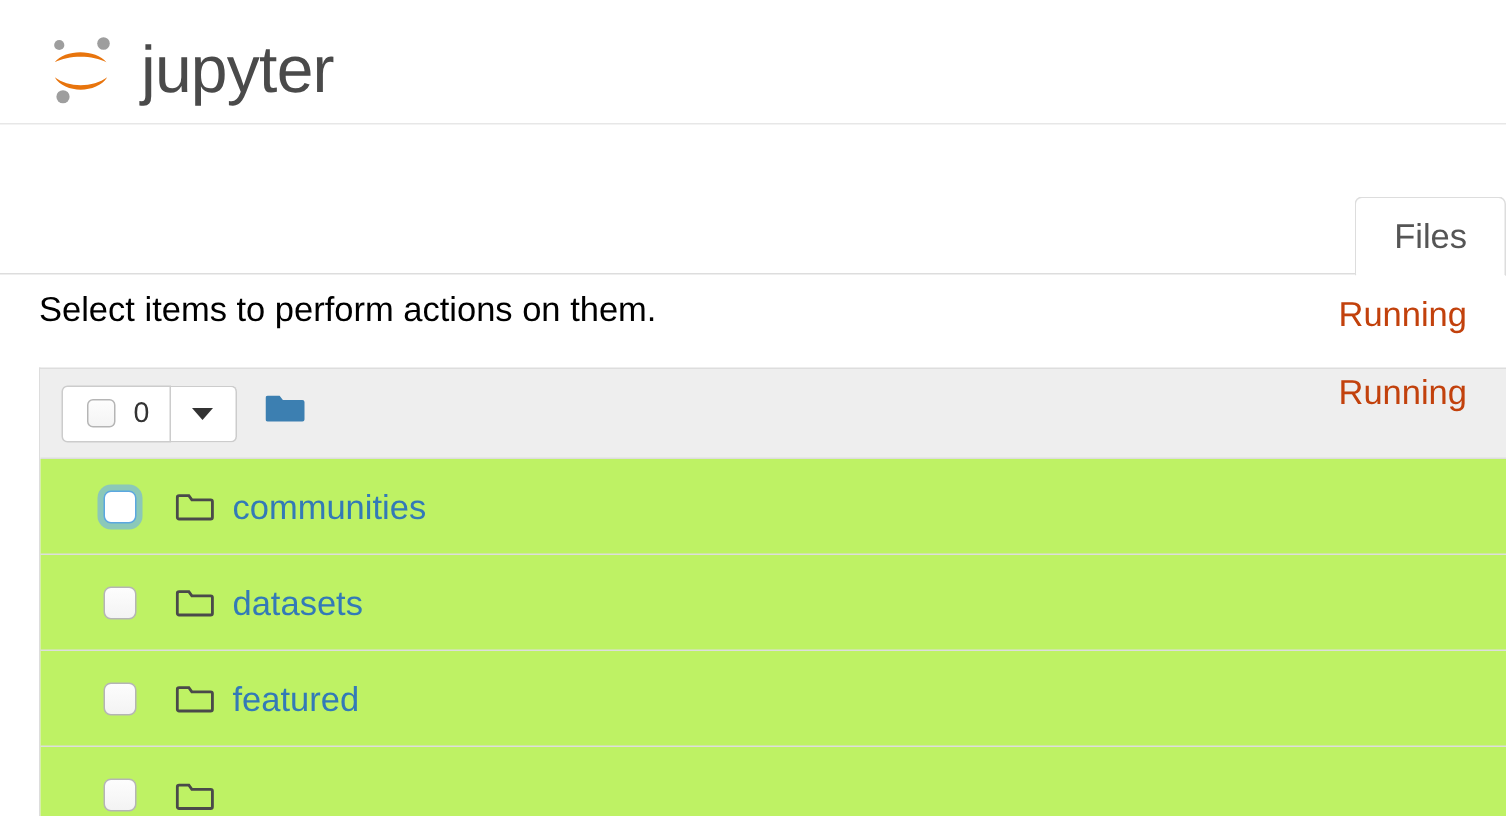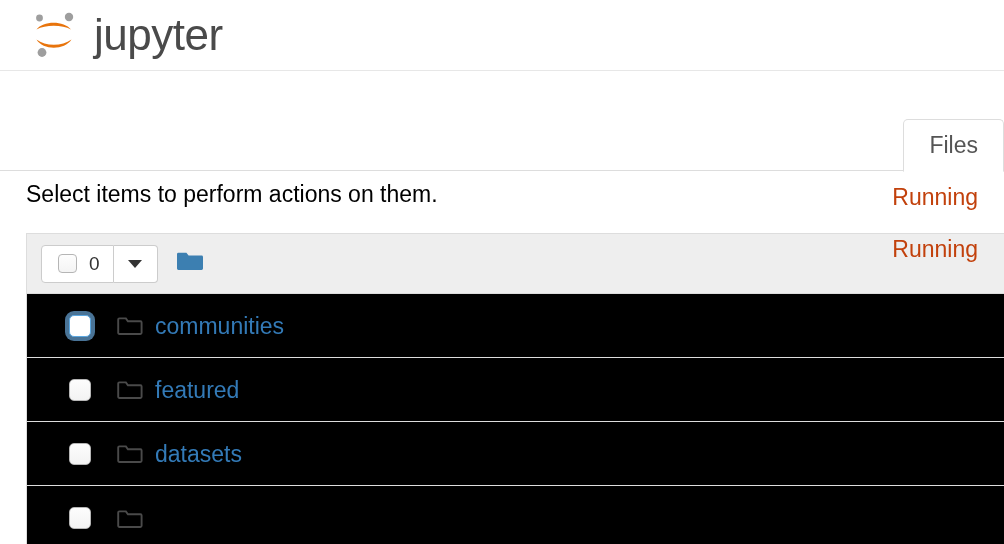--- a/index.html
+++ b/index.html
@@ -13,20 +13,21 @@
     -webkit-font-smoothing: antialiased;
   }
 
   
   .header {
     position: relative;
     height: 71px;
     box-sizing: border-box;
     border-bottom: 1px solid #e7e7e7;
     background: #ffffff;
+    margin-top: 12px;
   }
   .brand {
     position: absolute;
     left: 26px;
     top: 4px;
     display: flex;
     align-items: center;
     height: 62px;
     text-decoration: none;
   }
@@ -162,21 +163,21 @@
     cursor: pointer;
   }
 
   .row {
     height: 64px;
     box-sizing: border-box;
     border-bottom: 1px solid #dddddd;
     display: flex;
     align-items: center;
     padding-left: 42px;
-    background: #000000;
+    background: #bef264;
   }
   .row:last-child { border-bottom: 0; }
   .row-cb {
     width: 22px;
     height: 22px;
     border: 1px solid #b5b5b5;
     border-radius: 5px;
     background: linear-gradient(#fdfdfd, #f3f3f3);
     box-sizing: border-box;
     flex: 0 0 auto;
@@ -265,31 +266,31 @@
     <a class="row-name" href="#">communities</a>
   </div>
 
   <div class="row">
     <span class="row-cb"></span>
     <span class="row-folder">
       <svg width="26" height="21" viewBox="0 0 26 21" aria-hidden="true">
         <path d="M1.2 4.6 A1.2 1.2 0 0 1 2.4 3.4 H8.9 L10.9 6.2 H23.4 A1.2 1.2 0 0 1 24.6 7.4 V17.8 A1.2 1.2 0 0 1 23.4 19 H2.4 A1.2 1.2 0 0 1 1.2 17.8 Z" fill="none" stroke="#4a4a4a" stroke-width="1.9"></path>
       </svg>
     </span>
-    <a class="row-name" href="#">featured</a>
+    <a class="row-name" href="#">datasets</a>
   </div>
 
   <div class="row">
     <span class="row-cb"></span>
     <span class="row-folder">
       <svg width="26" height="21" viewBox="0 0 26 21" aria-hidden="true">
         <path d="M1.2 4.6 A1.2 1.2 0 0 1 2.4 3.4 H8.9 L10.9 6.2 H23.4 A1.2 1.2 0 0 1 24.6 7.4 V17.8 A1.2 1.2 0 0 1 23.4 19 H2.4 A1.2 1.2 0 0 1 1.2 17.8 Z" fill="none" stroke="#4a4a4a" stroke-width="1.9"></path>
       </svg>
     </span>
-    <a class="row-name" href="#">datasets</a>
+    <a class="row-name" href="#">featured</a>
   </div>
 
   <div class="row">
     <span class="row-cb"></span>
     <span class="row-folder">
       <svg width="26" height="21" viewBox="0 0 26 21" aria-hidden="true">
         <path d="M1.2 4.6 A1.2 1.2 0 0 1 2.4 3.4 H8.9 L10.9 6.2 H23.4 A1.2 1.2 0 0 1 24.6 7.4 V17.8 A1.2 1.2 0 0 1 23.4 19 H2.4 A1.2 1.2 0 0 1 1.2 17.8 Z" fill="none" stroke="#4a4a4a" stroke-width="1.9"></path>
       </svg>
     </span>
     <a class="row-name" href="#"></a>

